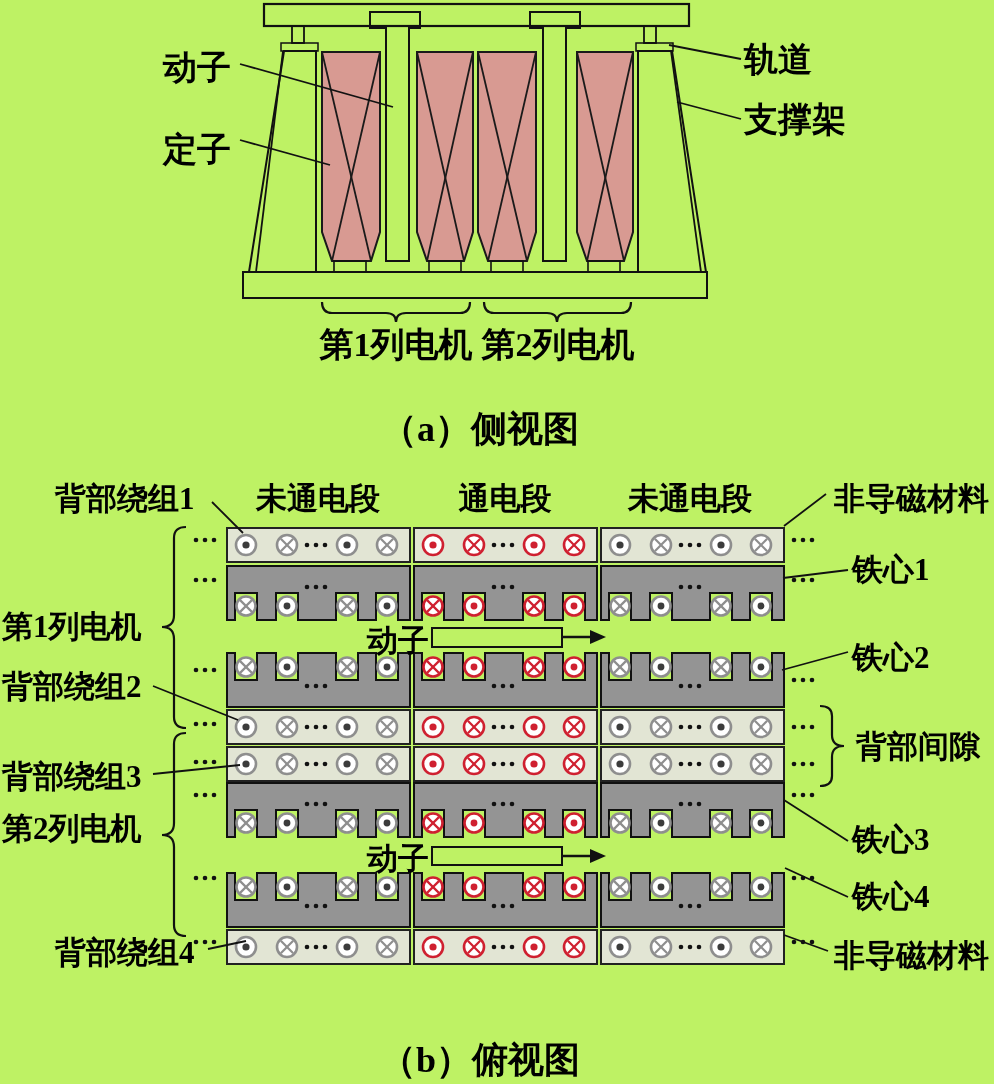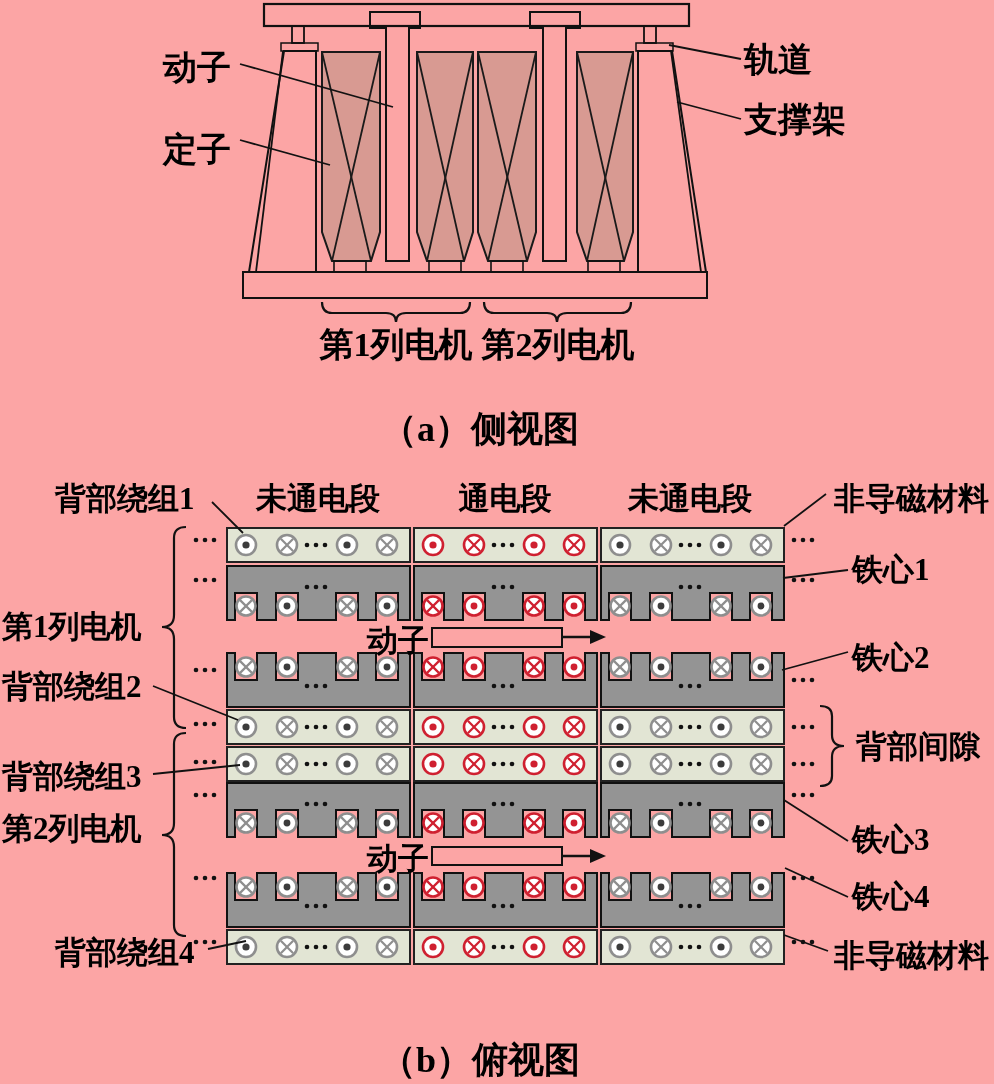--- a/index.html
+++ b/index.html
@@ -1,16 +1,16 @@
 <!DOCTYPE html>
 <html><head>
 <meta charset="utf-8">
 <style>
   html,body{margin:0;padding:0;background:#ffffff;}
-  .page{position:relative;width:994px;height:1084px;background:#fca5a5;overflow:hidden;}
+  .page{position:relative;width:994px;height:1084px;background:#bef264;overflow:hidden;}
   svg{position:absolute;left:0;top:0;}
   text{fill:#000;font-family:"Liberation Serif","DejaVu Serif",serif;font-weight:600;}
   .lbl{font-size:31px;}
   .lbl-lg{font-size:34px;}
   .cap{font-size:36px;}
   .leader{stroke:#111;stroke-width:1.8;fill:none;}
   .brace{stroke:#111;stroke-width:2.2;fill:none;}
   .edge{stroke:#111;fill:none;}
 </style>
 </head>

